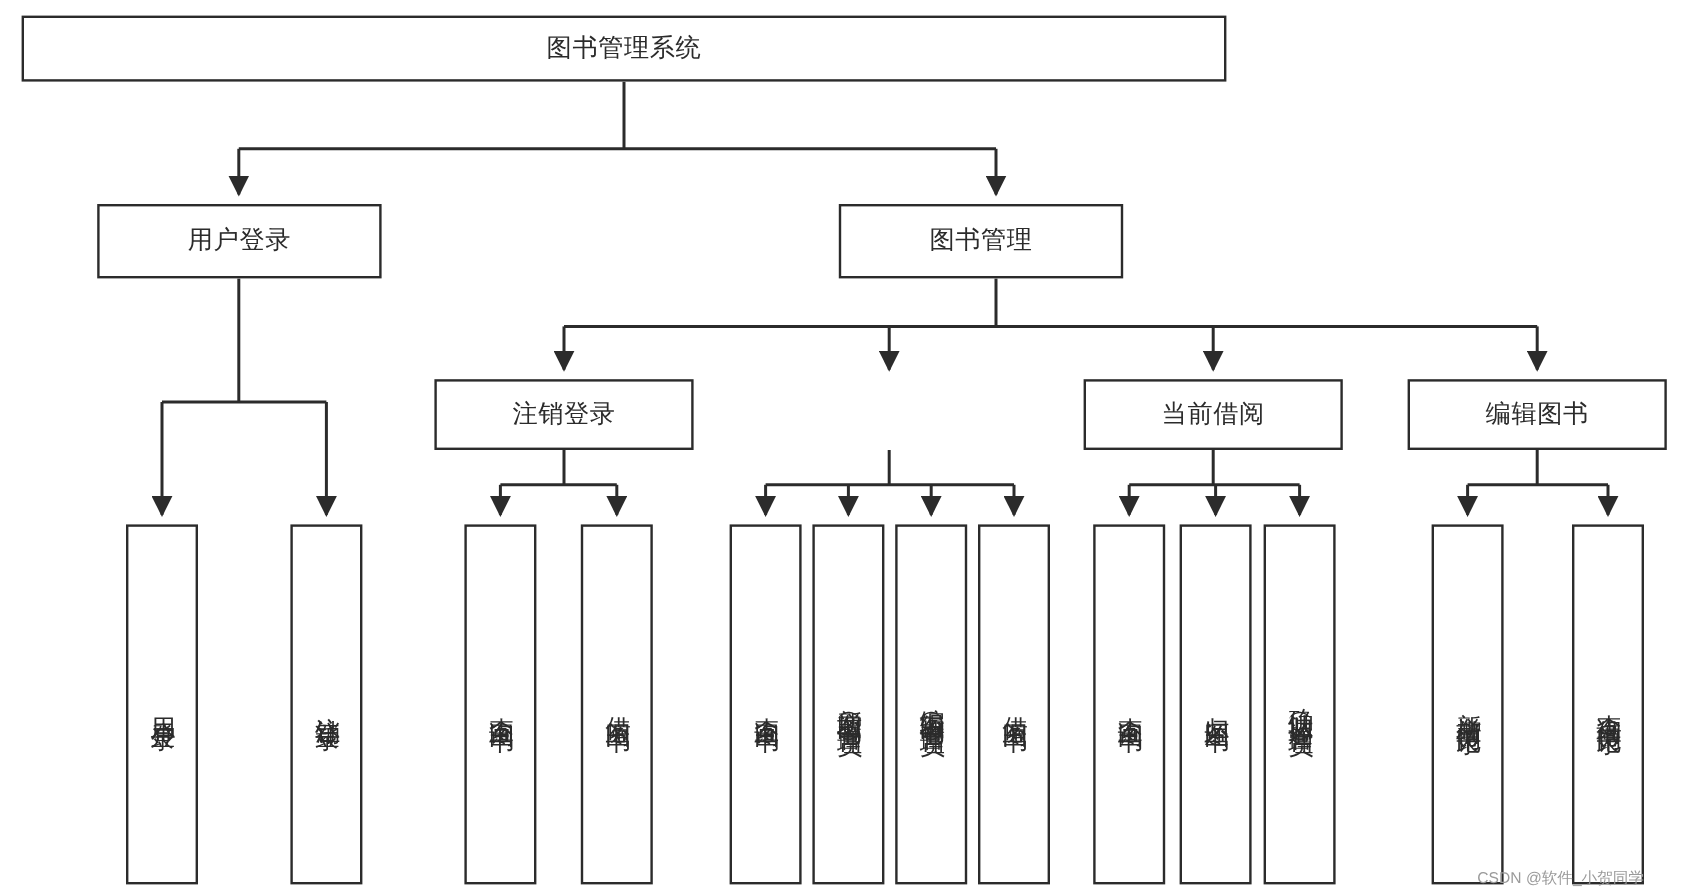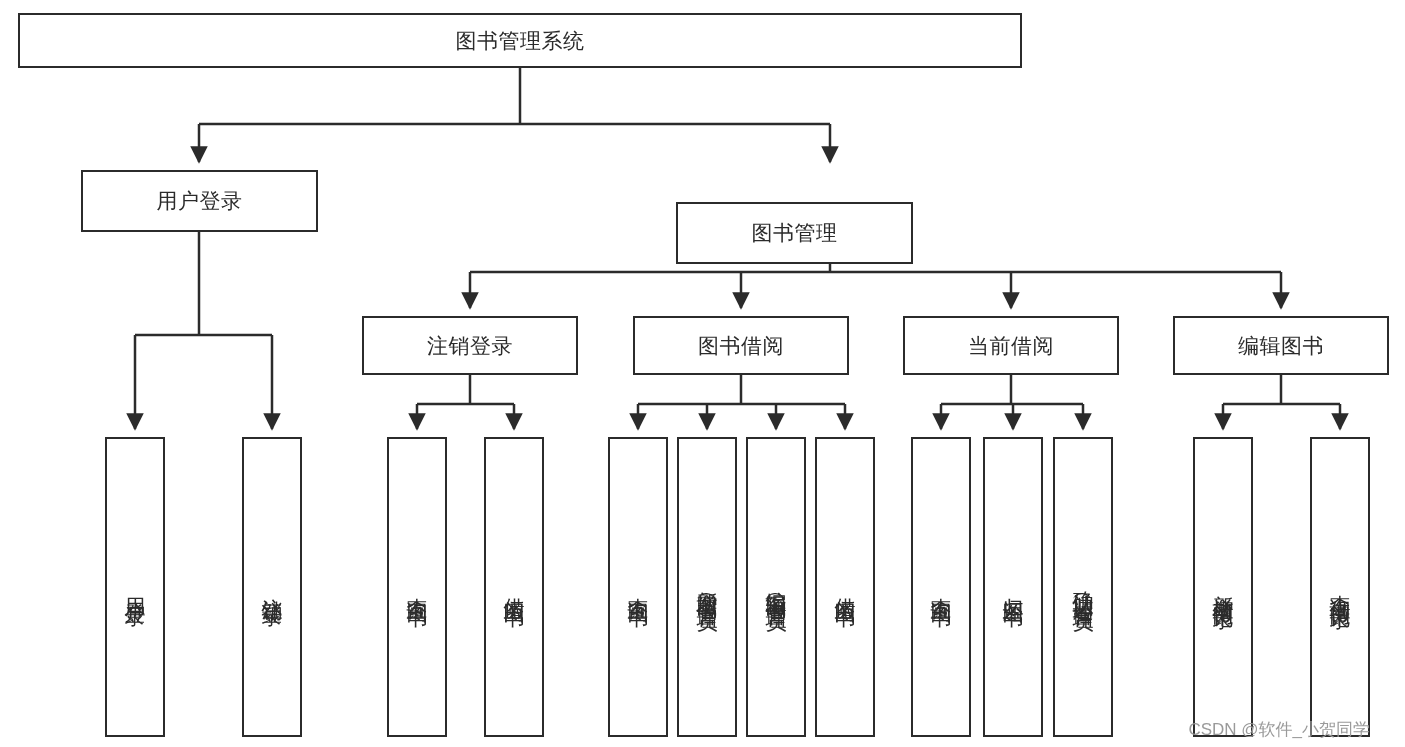--- a/index.html
+++ b/index.html
@@ -57,21 +57,21 @@
     left: 0;
     top: 0;
     width: 1405px;
     height: 747px;
     pointer-events: none;
   }
   #watermark {
     position: absolute;
     right: 8px;
     bottom: 6px;
-    font-size: 17px;
+    font-size: 13px;
     color: #9a9a9a;
     font-family: "Liberation Sans", "DejaVu Sans", sans-serif;
     white-space: nowrap;
     text-align: right;
   }
 </style>
 </head>
 <body>
 
 <div id="diagram-root">
@@ -129,30 +129,27 @@
     </g>
   </svg>
 
   <div class="node-box" style="left:18px; top:13px; width:1004px; height:55px;">
     <span class="node-label-h">图书管理系统</span>
   </div>
 
   <div class="node-box" style="left:81px; top:170px; width:237px; height:62px;">
     <span class="node-label-h">用户登录</span>
   </div>
-  <div class="node-box" style="left:676px; top:170px; width:237px; height:62px;margin-top:32px;">
+  <div class="node-box" style="left:699px; top:170px; width:237px; height:62px;">
     <span class="node-label-h">图书管理</span>
   </div>
 
   <div class="node-box" style="left:362px; top:316px; width:216px; height:59px;">
     <span class="node-label-h">注销登录</span>
   </div>
-  <div class="node-box" style="left:633px; top:316px; width:216px; height:59px;">
-    <span class="node-label-h">图书借阅</span>
-  </div>
   <div class="node-box" style="left:903px; top:316px; width:216px; height:59px;">
     <span class="node-label-h">当前借阅</span>
   </div>
   <div class="node-box" style="left:1173px; top:316px; width:216px; height:59px;">
     <span class="node-label-h">编辑图书</span>
   </div>
 
   <div class="node-box vertical" style="left:105px; top:437px; width:60px; height:300px;">
     <span class="node-label-v">用户登录</span>
   </div>

